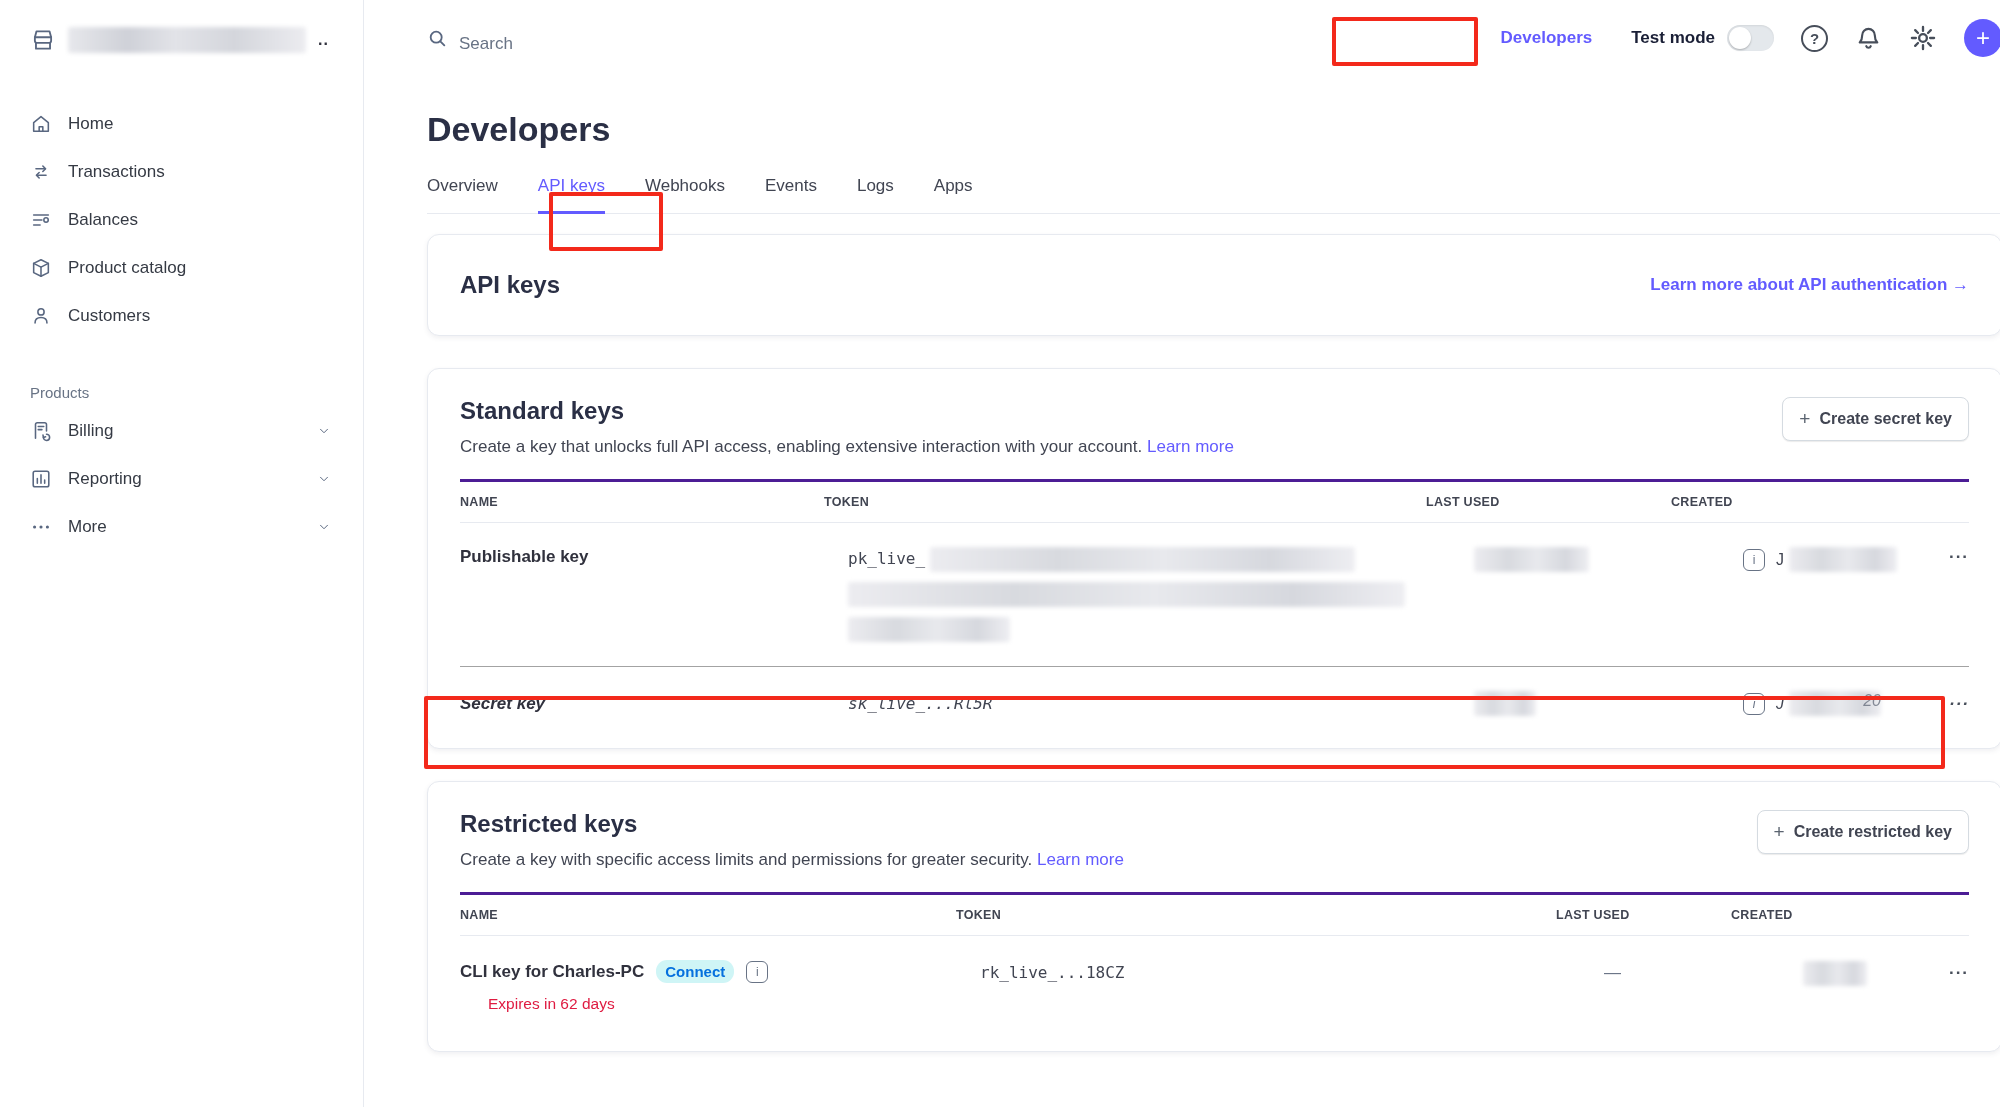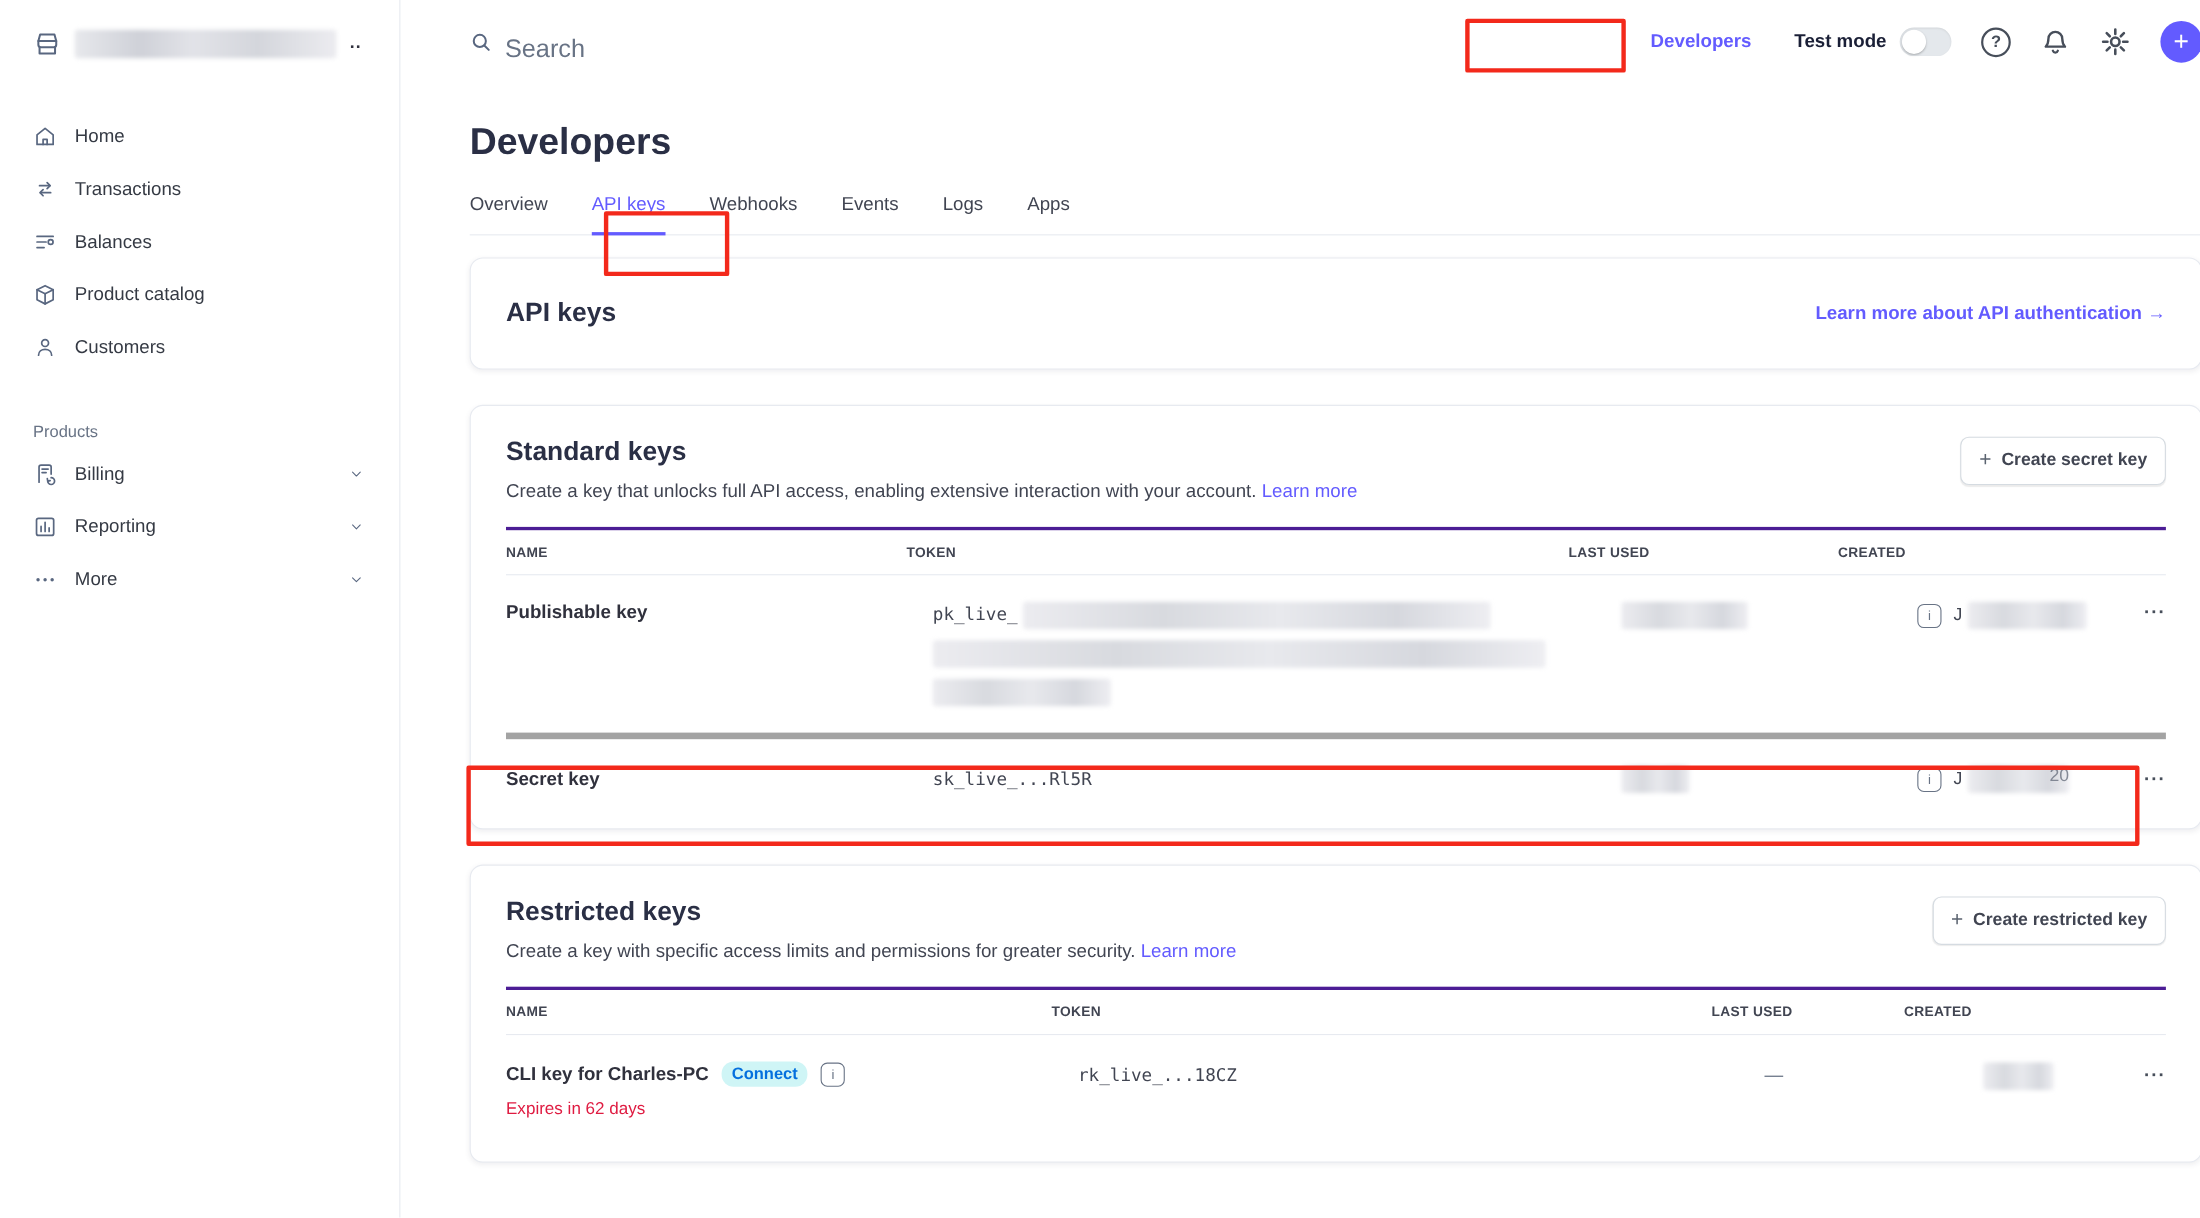--- a/index.html
+++ b/index.html
@@ -20,21 +20,21 @@
   .nav-item { display:flex; align-items:center; gap:16px; height:48px; cursor:pointer; }
   .nav-item .label { font-size:17px; color:#353a44; }
   .nav-item svg { flex-shrink:0; }
   .nav-section-label { margin-top:44px; margin-bottom:6px; font-size:15px; color:#687385; }
   .nav-item .chev { margin-left:auto; margin-right:12px; }
   .icon-stroke { stroke:#596780; fill:none; stroke-width:1.7; stroke-linecap:round; stroke-linejoin:round; }
   
   .main { flex:1; padding:0 57px 0 63px; }
   .topbar { height:76px; display:flex; align-items:center; }
   .search { display:flex; align-items:center; gap:11px; flex:1; }
-  .search input { border:none; outline:none; font-size:23px; color:#30313d; width:300px;
+  .search input { border:none; outline:none; font-size:17px; color:#30313d; width:300px;
     font-family:"Liberation Sans",sans-serif; background:transparent;margin-top:12px; }
   .search input::placeholder { color:#687385; }
   .topbar-right { display:flex; align-items:center; gap:27px; }
   .dev-link { color:#635bff; font-size:17px; font-weight:600; cursor:pointer; padding:8px 12px; }
   .testmode { display:flex; align-items:center; gap:12px; }
   .testmode .tm-label { font-size:17px; font-weight:700; color:#1a1f36; }
   .toggle { width:47px; height:26px; border-radius:13px; background:#e4e8ec;
     box-shadow:inset 0 1px 2px rgba(0,0,0,.08); position:relative; cursor:pointer; }
   .toggle .knob { position:absolute; left:2px; top:2px; width:22px; height:22px; border-radius:50%;
     background:#fff; box-shadow:0 1px 2px rgba(0,0,0,.25); }
@@ -63,40 +63,40 @@
     background:#fff; padding:10px 16px; font-size:16px; font-weight:600; color:#414552;
     box-shadow:0 1px 1px rgba(0,0,0,.08); cursor:pointer; white-space:nowrap;
     font-family:"Liberation Sans",sans-serif; }
   .btn .plus { font-size:19px; font-weight:400; color:#5b6470; }
   
   .table { margin-top:22px; }
   .t-head { display:grid; align-items:center; border-top:3px solid #4c1d95; border-bottom:1px solid #e7eaf0;
     padding:13px 0; }
   .t-head span { font-size:12.5px; font-weight:700; color:#414552; letter-spacing:.3px; }
   .t-row { display:grid; padding:24px 0; align-items:center;gap:24px; }
-  .t-row + .t-row { border-top:6px solid #a3a3a3; }
+  .t-row + .t-row { border-top:1px solid #a3a3a3;font-style:italic; }
   .grid-std { grid-template-columns:364px 602px 245px 1fr 48px; }
   .grid-res { grid-template-columns:496px 600px 175px 1fr 48px; }
   .key-name { font-size:17px; font-weight:700; color:#30313d; }
   .token { font-family:"DejaVu Sans Mono", monospace; font-size:16px; color:#414552; }
   .blur-block { display:inline-block; height:25px; border-radius:3px; vertical-align:middle;
     background:linear-gradient(90deg,#ececf0,#d8dadf 30%,#e8e9ed 55%,#d6d8de 80%,#eeeef2);
     filter:blur(2px); }
   .cell-created { display:flex; align-items:center; gap:11px; }
   .info-icon { width:22px; height:22px; border:1.6px solid #687385; border-radius:6px; color:#687385;
     display:inline-flex; align-items:center; justify-content:center; font-size:12px; flex-shrink:0; }
   .created-prefix { font-size:16px; color:#414552; }
   .dots { text-align:right; font-size:17px; font-weight:700; color:#474e5a; letter-spacing:1px; cursor:pointer; }
   .row-top { align-items:start; }
   .token-lines .line { margin-top:10px; }
   .token-lines .line:first-child { margin-top:0; }
   .name-line { display:flex; align-items:center; gap:12px; }
   .badge-connect { background:#cff5f6; color:#0570de; font-size:15px; font-weight:700;
     padding:3px 9px; border-radius:11px; }
-  .expires { margin-top:12px; font-size:15.5px; font-weight:500; color:#df1b41; }
+  .expires { margin-top:12px; font-size:15.5px; font-weight:500; color:#df1b41;margin-left:28px; }
   .dash { color:#687385; font-size:17px; }
   .created-wrap { position:relative; display:inline-block; }
   .created-peek { position:absolute; right:0; top:1px; font-size:16px; color:#6b7280; opacity:.8; }
   
   .anno { position:absolute; border:4px solid #f3291b; border-radius:2px; pointer-events:none; z-index:9; }
   .anno-dev { left:1332px; top:17px; width:146px; height:49px; }
   .anno-tab { left:549px; top:192px; width:114px; height:59px; }
   .anno-row { left:424px; top:696px; width:1521px; height:73px; }
 </style>
 </head>

